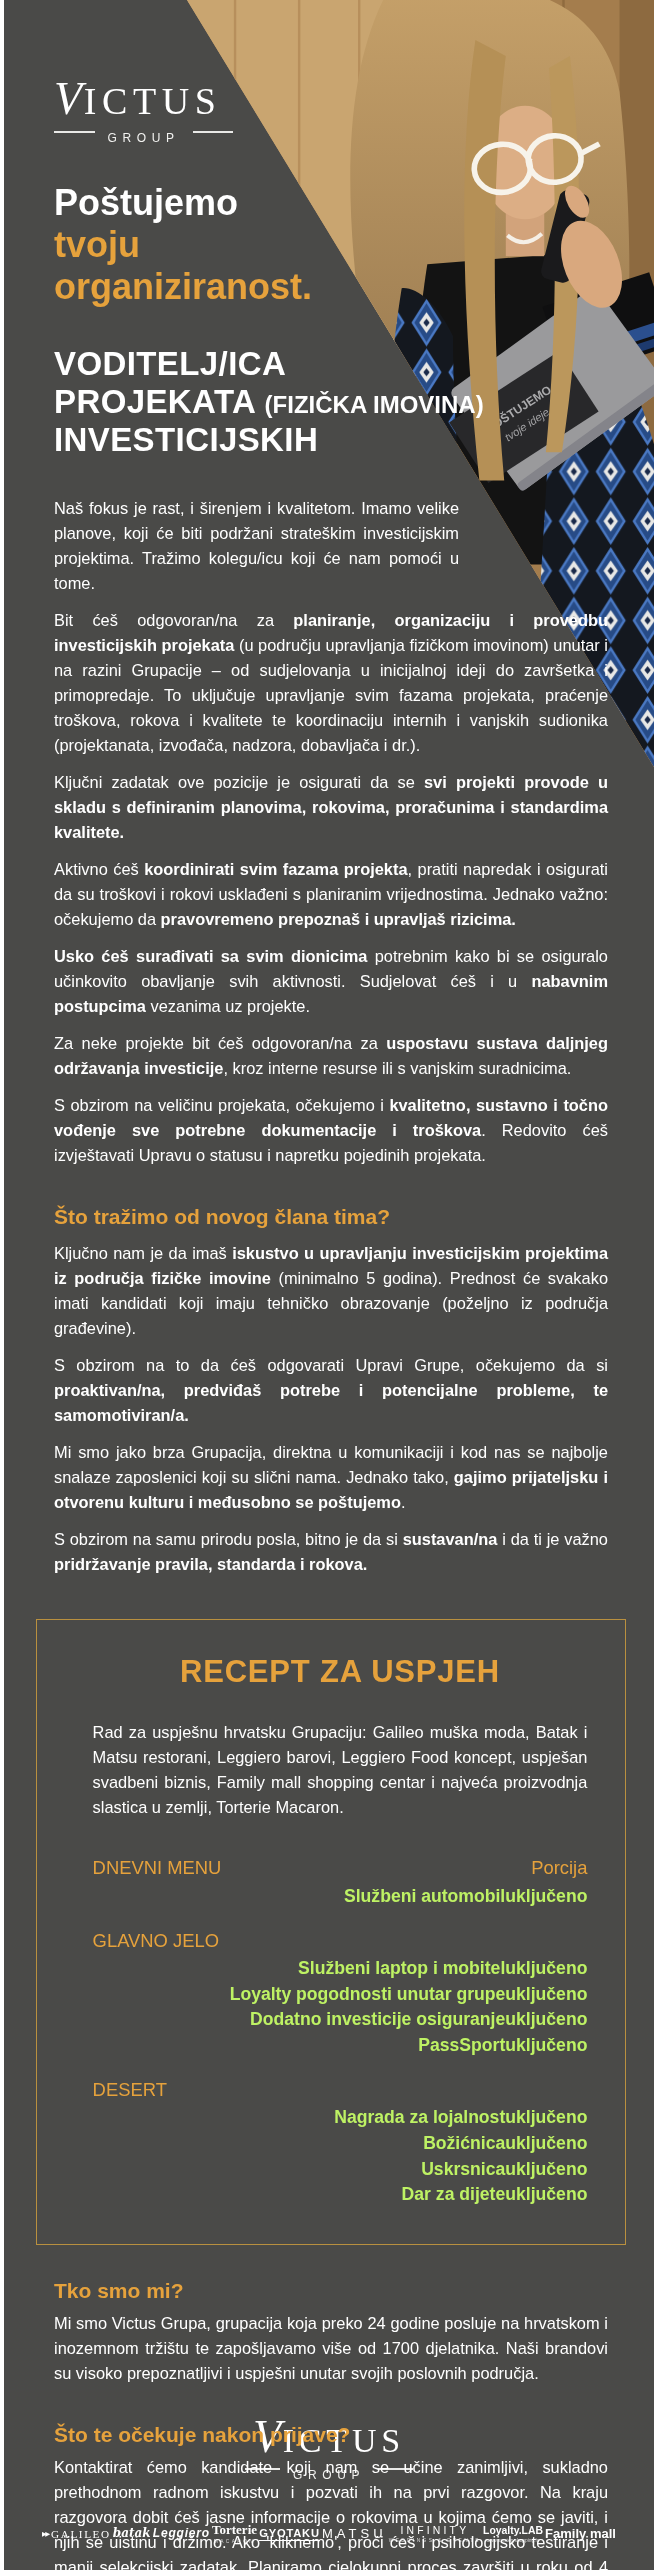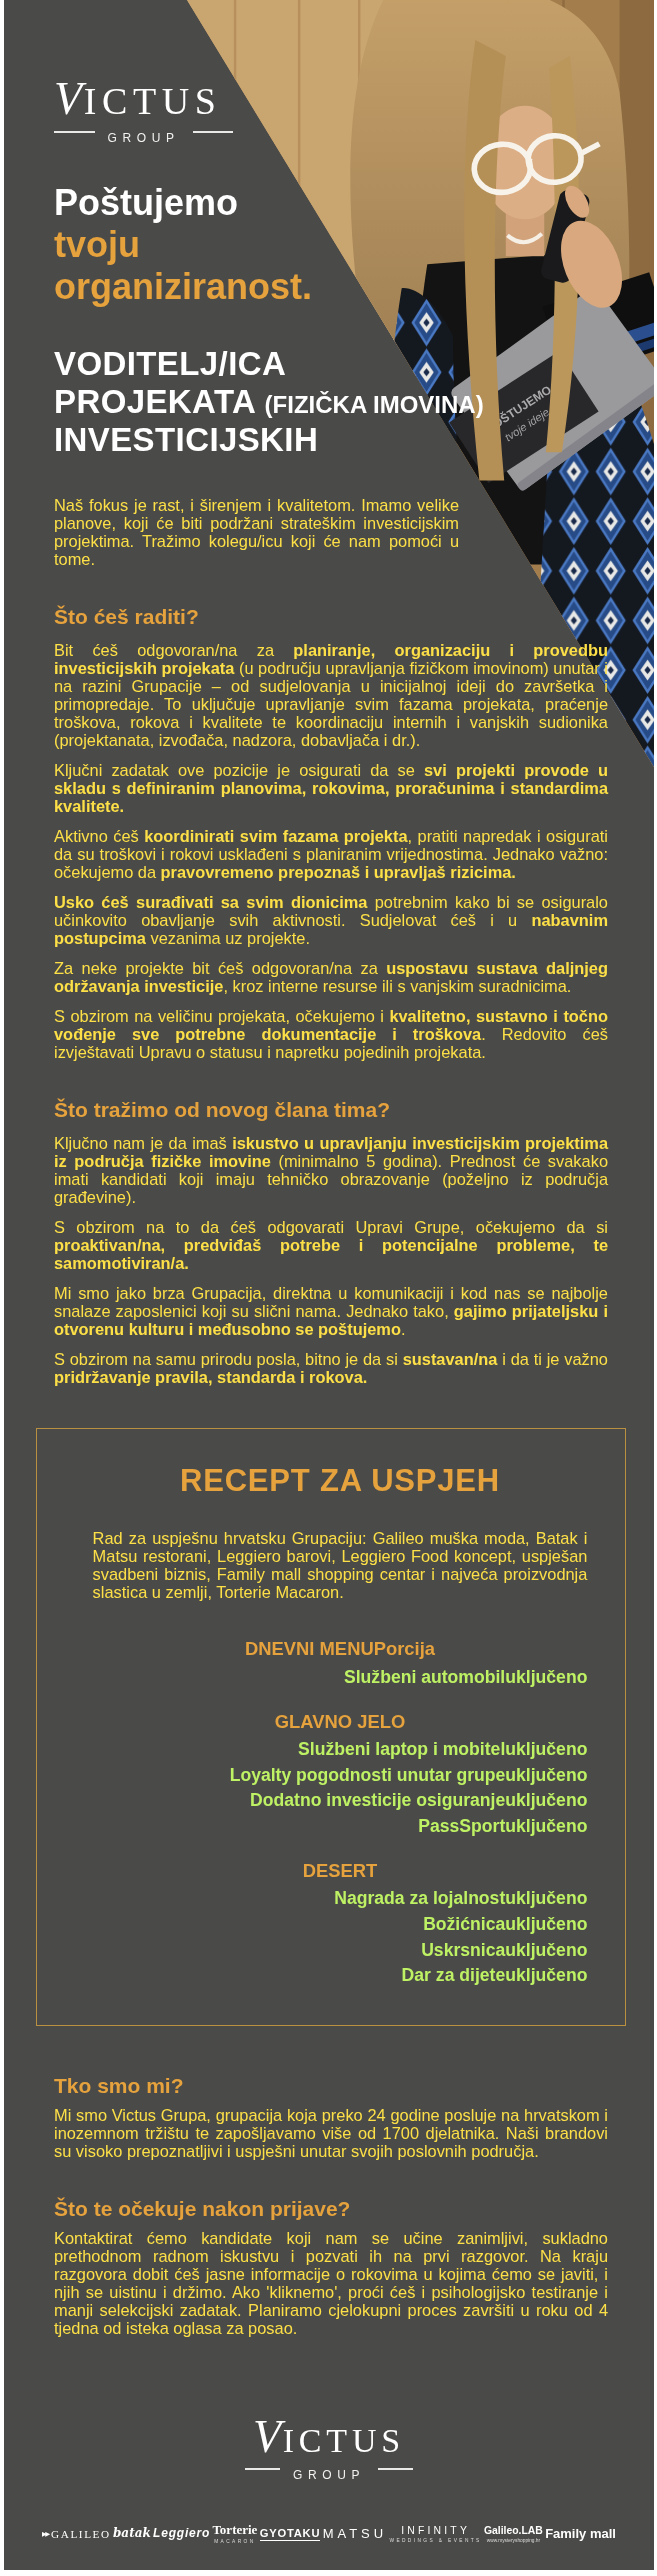--- a/index.html
+++ b/index.html
@@ -30,36 +30,36 @@
   .brand-word .vcap{font-size:46px; font-style:italic; letter-spacing:1.6px}
   .brand-group-row{display:flex; align-items:flex-start; gap:13px; width:179px; margin-top:6.4px}
   .brand-group-row .rule{flex:1; height:1.6px; background:#e9e9e7}
   .brand-group-row .grp{font-size:12px; letter-spacing:5.6px; color:#f2f2f0}
   .headline{margin-top:37px; font-size:36px; line-height:1.16; font-weight:bold}
   .headline .hl-white{color:#fff}
   .headline .hl-gold{color:var(--accent)}
   .job-title{margin-top:37px; font-size:33px; line-height:1.15; font-weight:800; color:#fff; letter-spacing:0.4px}
   .job-title .suffix{font-size:24px; letter-spacing:0}
   p.body, .box-intro{
-    font-size:16.4px; line-height:18px; color:#fde047; text-align:justify;
+    font-size:16.4px; line-height:25px; color:#ffffff; text-align:justify;
   }
   .intro{margin-top:38px; width:405px}
   h2.gold{margin-top:37px; font-size:21px; font-weight:bold; color:var(--accent)}
   .sec p.body{margin-top:12px}
   
   .recipe{
     margin:42px -18.4px 0 -18.4px; border:1.6px solid var(--box-border);
     padding:34px 38px 38px 56px;
   }
   .recipe-title{text-align:center; font-size:31px; font-weight:800; color:var(--accent); letter-spacing:0.8px}
   .box-intro{margin-top:30px}
   .menu{margin-top:37px}
   .menu-group{margin-top:22.4px}
   .menu-group:first-child{margin-top:0}
-  .menu-head{display:flex; justify-content:center; font-size:18.4px; font-weight:700; color:var(--accent); margin-bottom:6.4px}
+  .menu-head{display:flex; justify-content:space-between; font-size:18.4px; font-weight:400; color:var(--accent); margin-bottom:6.4px}
   .menu-row{display:flex; justify-content:flex-end; font-size:17.6px; font-weight:bold; color:#bef264; line-height:21.6px; margin-top:4px}
   .footer-logo{position:absolute; left:0; right:0; bottom:88px; text-align:center}
   .footer-logo .brand-word{font-size:34px; letter-spacing:4.8px}
   .footer-logo .brand-group-row{margin:4.8px auto 0 auto; width:168px}
   .brands{
     position:absolute; left:38px; right:38px; bottom:17.6px;
     display:flex; justify-content:space-between; align-items:center; height:37px;
   }
   .brand{color:#fff; text-align:center; line-height:1.1}
   .b-galileo{font-family:"Liberation Serif", serif; font-size:11.2px; letter-spacing:1.6px}
@@ -169,21 +169,20 @@
 
     <div class="job-title">
       <div>VODITELJ/ICA</div>
       <div><span>PROJEKATA</span> <span class="suffix">(FIZIČKA IMOVINA)</span></div>
       <div>INVESTICIJSKIH</div>
     </div>
 
     <p class="body intro">Naš fokus je rast, i širenjem i kvalitetom. Imamo velike planove, koji će biti podržani strateškim investicijskim projektima. Tražimo kolegu/icu koji će nam pomoći u tome.</p>
 
     <div class="sec">
-      <h2 class="gold">Što ćeš raditi?</h2>
       <p class="body"><span>Bit ćeš odgovoran/na za </span><b>planiranje, organizaciju i provedbu investicijskih projekata</b><span> (u području upravljanja fizičkom imovinom) unutar i na razini Grupacije – od sudjelovanja u inicijalnoj ideji do završetka i primopredaje. To uključuje upravljanje svim fazama projekata, praćenje troškova, rokova i kvalitete te koordinaciju internih i vanjskih sudionika (projektanata, izvođača, nadzora, dobavljača i dr.).</span></p>
       <p class="body"><span>Ključni zadatak ove pozicije je osigurati da se </span><b>svi projekti provode u skladu s definiranim planovima, rokovima, proračunima i standardima kvalitete.</b></p>
       <p class="body"><span>Aktivno ćeš </span><b>koordinirati svim fazama projekta</b><span>, pratiti napredak i osigurati da su troškovi i rokovi usklađeni s planiranim vrijednostima. Jednako važno: očekujemo da </span><b>pravovremeno prepoznaš i upravljaš rizicima.</b></p>
       <p class="body"><b>Usko ćeš surađivati sa svim dionicima</b><span> potrebnim kako bi se osiguralo učinkovito obavljanje svih aktivnosti. Sudjelovat ćeš i u </span><b>nabavnim postupcima</b><span> vezanima uz projekte.</span></p>
       <p class="body"><span>Za neke projekte bit ćeš odgovoran/na za </span><b>uspostavu sustava daljnjeg održavanja investicije</b><span>, kroz interne resurse ili s vanjskim suradnicima.</span></p>
       <p class="body"><span>S obzirom na veličinu projekata, očekujemo i </span><b>kvalitetno, sustavno i točno vođenje sve potrebne dokumentacije i troškova</b><span>. Redovito ćeš izvještavati Upravu o statusu i napretku pojedinih projekata.</span></p>
     </div>
 
     <div class="sec">
       <h2 class="gold">Što tražimo od novog člana tima?</h2>
@@ -246,21 +245,21 @@
           </div>
           <div class="menu-row">
             <span>Dar za dijete</span>
             <span>uključeno</span>
           </div>
         </div>
       </div>
     </div>
 
     <div class="sec" style="margin-top:14.4px">
-      <h2 class="gold" style="margin-top:48px">Tko smo mi?</h2>
+      <h2 class="gold" style="margin-top:34px">Tko smo mi?</h2>
       <p class="body" style="margin-top:8px">Mi smo Victus Grupa, grupacija koja preko 24 godine posluje na hrvatskom i inozemnom tržištu te zapošljavamo više od 1700 djelatnika. Naši brandovi su visoko prepoznatljivi i uspješni unutar svojih poslovnih područja.</p>
     </div>
 
     <div class="sec">
       <h2 class="gold">Što te očekuje nakon prijave?</h2>
       <p class="body" style="margin-top:8px">Kontaktirat ćemo kandidate koji nam se učine zanimljivi, sukladno prethodnom radnom iskustvu i pozvati ih na prvi razgovor. Na kraju razgovora dobit ćeš jasne informacije o rokovima u kojima ćemo se javiti, i njih se uistinu i držimo. Ako 'kliknemo', proći ćeš i psihologijsko testiranje i manji selekcijski zadatak. Planiramo cjelokupni proces završiti u roku od 4 tjedna od isteka oglasa za posao.</p>
     </div>
 
   </div>
 
@@ -274,18 +273,18 @@
   </div>
 
   <div class="brands">
     <div class="brand b-galileo"><span class="flag-icon">▶▶</span><span>GALILEO</span></div>
     <div class="brand b-batak"><span>batak</span></div>
     <div class="brand b-leggiero"><span>Leggiero</span></div>
     <div class="brand b-torterie"><span>Torterie</span><span class="b-sub">MACARON</span></div>
     <div class="brand b-gyotaku"><span>GYOTAKU</span><span class="bar"></span></div>
     <div class="brand b-matsu"><span>MATSU</span></div>
     <div class="brand b-infinity"><span>INFINITY</span><span class="b-sub">WEDDINGS &amp; EVENTS</span></div>
-    <div class="brand b-servicelab"><span>Galileo.LAB</span><span class="b-sub">www.mysteryshopping.hr</span></div>
+    <div class="brand b-servicelab"><span>Loyalty.LAB</span><span class="b-sub">www.mysteryshopping.hr</span></div>
     <div class="brand b-familymall"><span>Family mall</span></div>
   </div>
 
 </div>
 
 
 </body></html>

